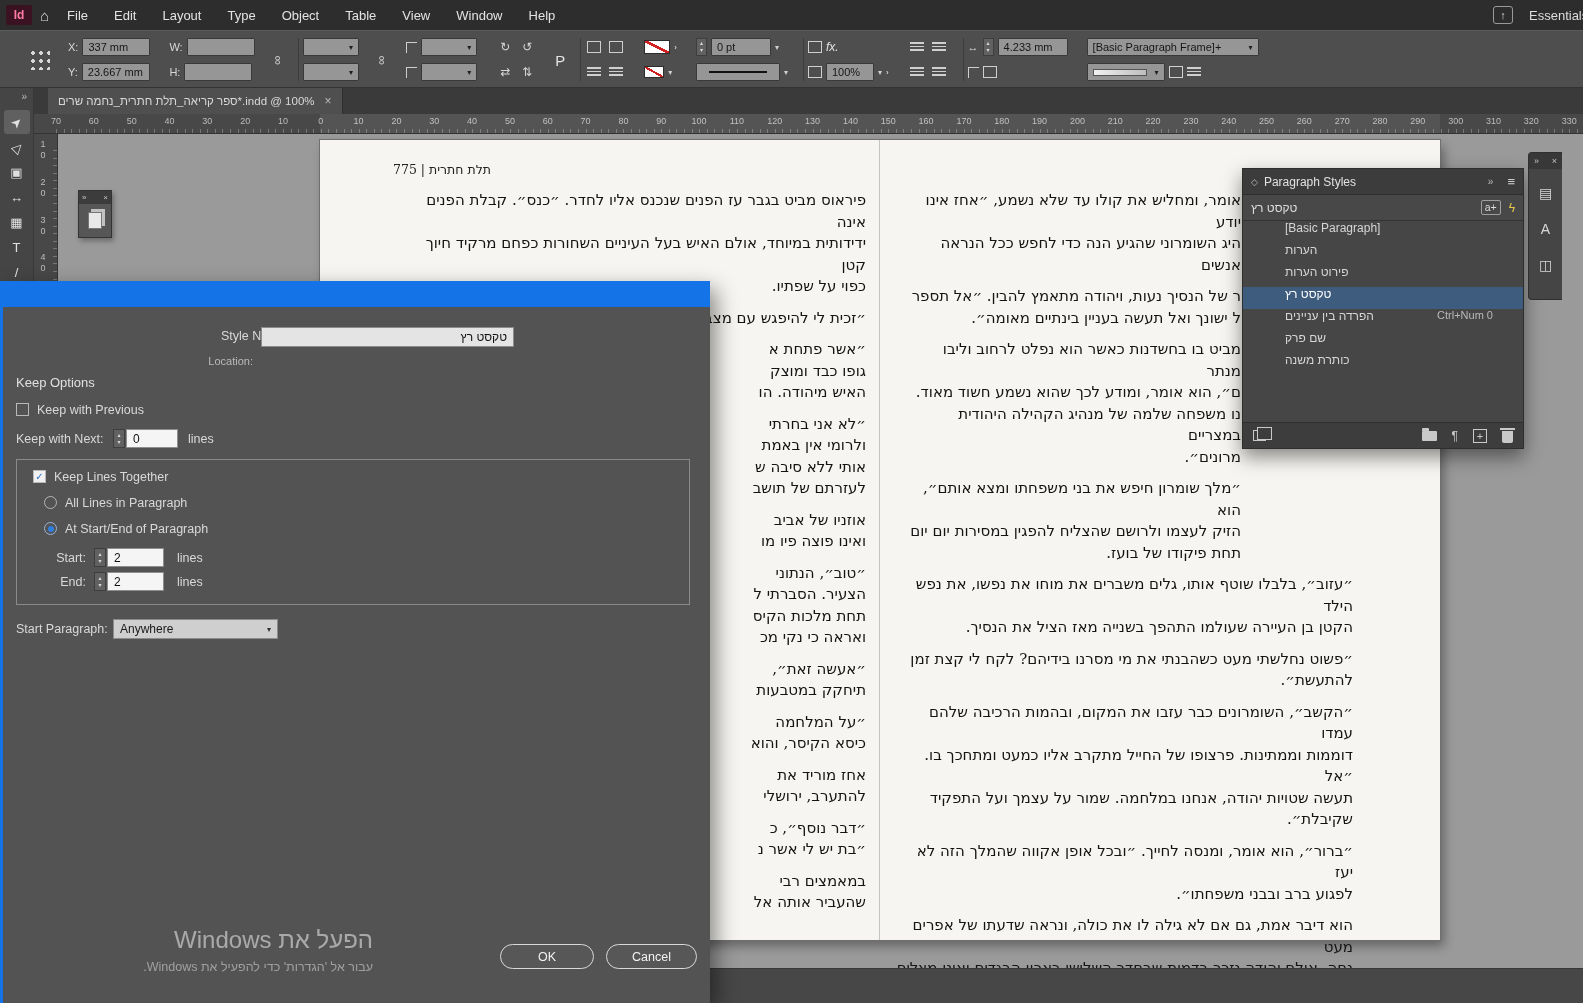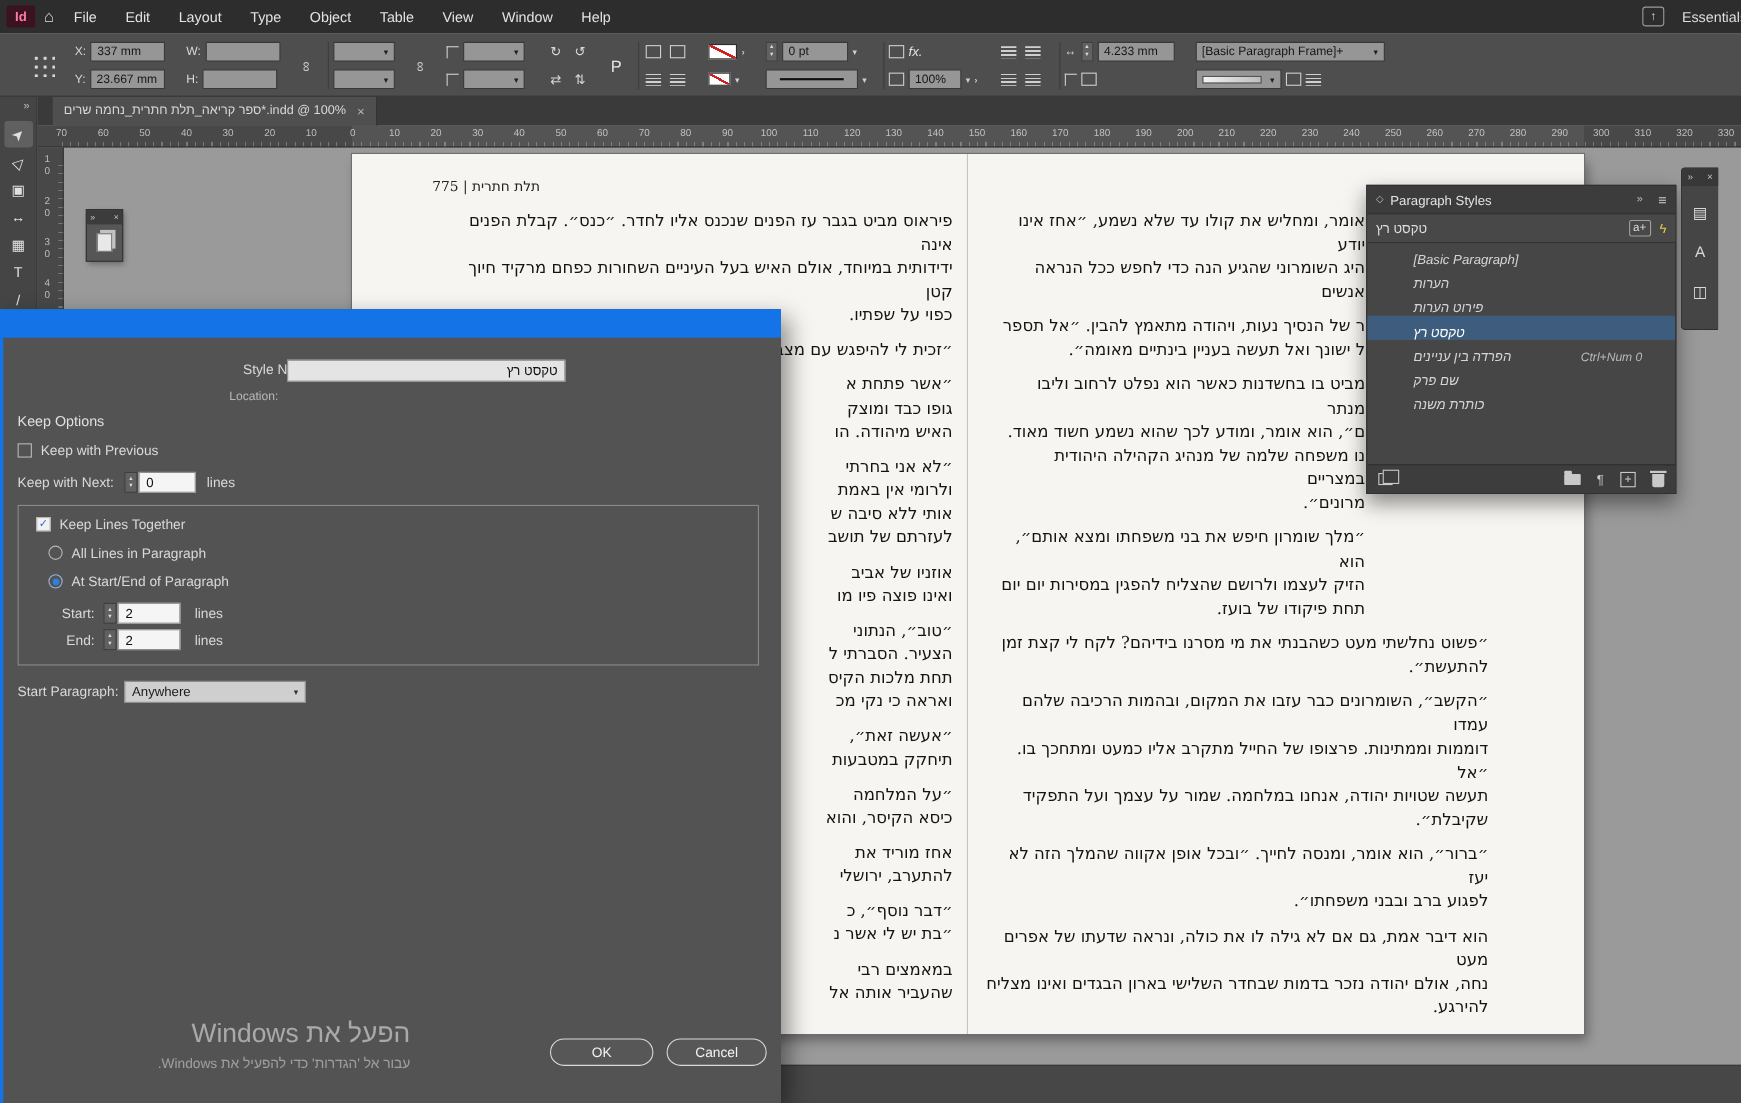--- a/index.html
+++ b/index.html
@@ -98,21 +98,21 @@
   .ps-head { height:26px; background:#3c3c3c; border-bottom:1px solid #2d2d2d; display:flex; align-items:center; padding:0 8px; gap:6px; }
   .ps-diamond { color:#b9b9b9; font-size:9px; }
   .ps-title { color:#e2e2e2; font-size:12px; flex:1; }
   .ps-chevrons { color:#bdbdbd; font-size:10px; margin-right:8px; }
   .ps-menu { color:#cfcfcf; font-size:13px; }
   .ps-current { height:26px; display:flex; align-items:center; padding:0 8px; gap:8px; background:#484848; border-bottom:1px solid #333; }
   .ps-cur-name { color:#dedede; flex:1; }
   .ps-badge { border:1px solid #a0a0a0; border-radius:2px; color:#dcdcdc; font-size:10.5px; padding:0 3px; line-height:13px; }
   .ps-bolt { color:#e6c84a; font-size:12px; }
   .ps-list { height:177px; overflow:hidden; }
-  .ps-row { height:22px; display:flex; align-items:flex-end; padding:0 30px 0 42px; color:#d6d6d6;font-style:italic; }
+  .ps-row { height:22px; display:flex; align-items:flex-start; padding:0 30px 0 42px; color:#d6d6d6; }
   .ps-row.selected { background:#3d5c7e; color:#fff; }
   .ps-label { flex:1; white-space:nowrap; }
   .ps-shortcut { color:#b9b9b9; font-size:11px; }
   .ps-foot { position:absolute; left:0; right:0; bottom:0; height:26px; background:#3d3d3d; border-top:1px solid #2f2f2f; display:flex; align-items:center; padding:0 10px; gap:14px; }
   .ps-dockicon { width:13px; height:11px; border:1px solid #c9c9c9; position:relative; display:inline-block; }
   .ps-dockicon::after { content:''; position:absolute; left:3px; top:-4px; width:13px; height:11px; border:1px solid #c9c9c9; background:#3d3d3d; }
   .ps-foot-right { margin-left:auto; display:flex; align-items:center; gap:15px; }
   .icon-folder { width:15px; height:10px; background:#c9c9c9; position:relative; border-radius:1px; display:inline-block; }
   .icon-folder::before { content:''; position:absolute; top:-3px; left:0; width:7px; height:3px; background:#c9c9c9; border-radius:1px 1px 0 0; }
   .icon-pilcrow { color:#c9c9c9; font-size:12px; }
@@ -488,20 +488,22 @@
 היג השומרוני שהגיע הנה כדי לחפש ככל הנראה אנשים</div>
             <div class="para cut" style="--i: 1;">ר של הנסיך נעות, ויהודה מתאמץ להבין. ״אל תספר
 ל ישונך ואל תעשה בעניין בינתיים מאומה״.</div>
             <div class="para cut" style="--i: 2;">מביט בו בחשדנות כאשר הוא נפלט לרחוב וליבו מנתר
 ם״, הוא אומר, ומודע לכך שהוא נשמע חשוד מאוד.
 נו משפחה שלמה של מנהיג הקהילה היהודית במצריים
 מרונים״.</div>
             <div class="para cut" style="--i: 3;">״מלך שומרון חיפש את בני משפחתו ומצא אותם״, הוא
 הזיק לעצמו ולרושם שהצליח להפגין במסירות יום יום
 תחת פיקודו של בועז.</div>
+            <div class="para" style="--i: 4;">״עזוב״, בלבלו שוטף אותו, גלים משברים את מוחו את נפשו, את נפש הילד
+הקטן בן העיירה שעולמו התהפך בשנייה מאז הציל את הנסיך.</div>
             <div class="para" style="--i: 5;">״פשוט נחלשתי מעט כשהבנתי את מי מסרנו בידיהם? לקח לי קצת זמן
 להתעשת״.</div>
             <div class="para" style="--i: 6;">״הקשב״, השומרונים כבר עזבו את המקום, ובהמות הרכיבה שלהם עמדו
 דוממות וממתינות. פרצופו של החייל מתקרב אליו כמעט ומתחכך בו. ״אל
 תעשה שטויות יהודה, אנחנו במלחמה. שמור על עצמך ועל התפקיד שקיבלת״.</div>
             <div class="para" style="--i: 7;">״ברור״, הוא אומר, ומנסה לחייך. ״ובכל אופן אקווה שהמלך הזה לא יעז
 לפגוע ברב ובבני משפחתו״.</div>
             <div class="para" style="--i: 8;">הוא דיבר אמת, גם אם לא גילה לו את כולה, ונראה שדעתו של אפרים מעט
 נחה, אולם יהודה נזכר בדמות שבחדר השלישי בארון הבגדים ואינו מצליח
 להירגע.</div>

